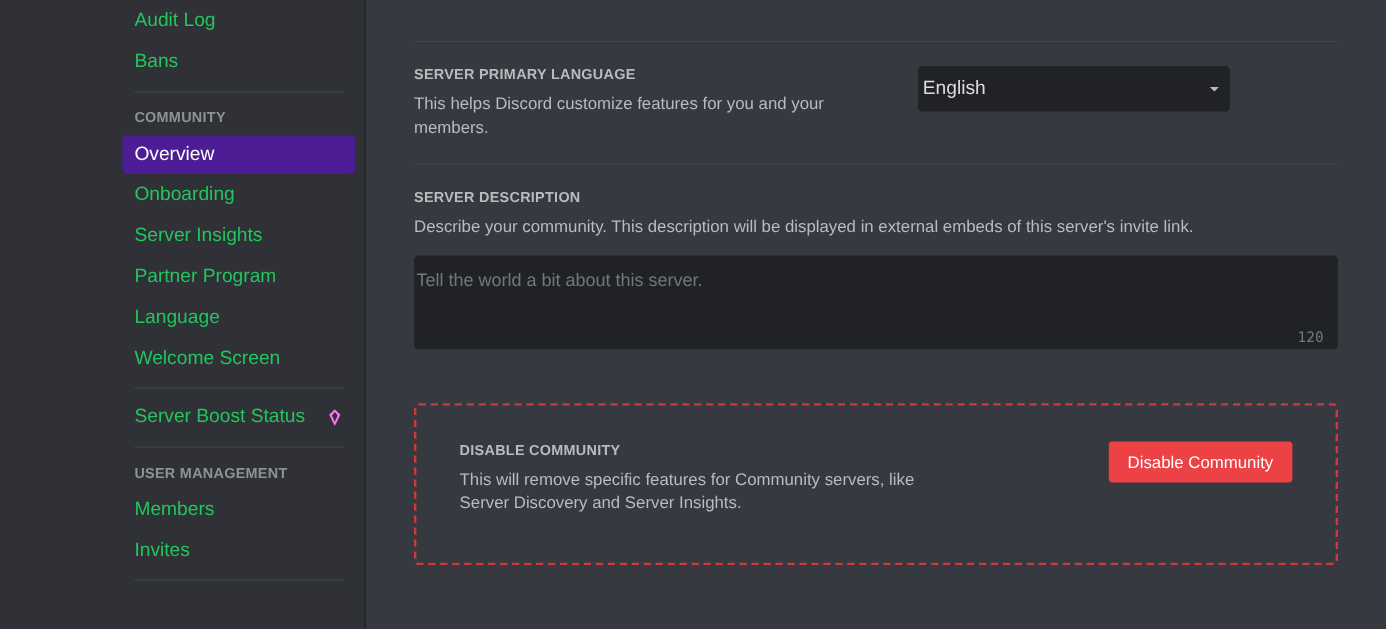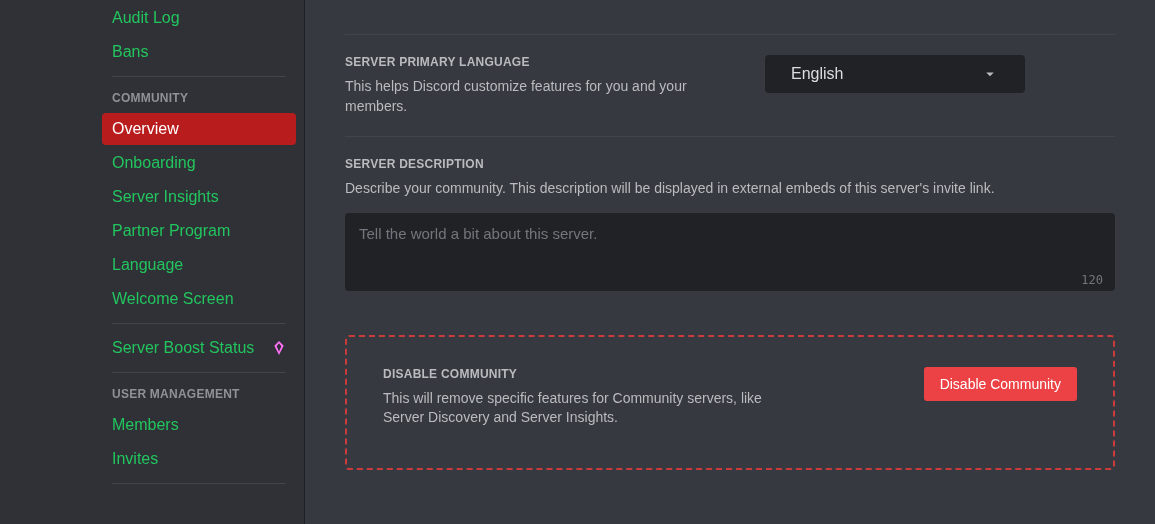--- a/index.html
+++ b/index.html
@@ -37,21 +37,21 @@
     border-radius: 4px;
     color: #22c55e;
     font-size: 16px;
     line-height: 20px;
     cursor: pointer;
     display: flex;
     align-items: center;
     justify-content: space-between;
   }
   .sidebar-item.active {
-    background: #b91c1c;
+    background: #4c1d95;
     color: #fff;
   }
   .sidebar-header {
     padding: 6px 10px;
     margin: 2px 0 2px 8px;
     color: #8e9297;
     font-size: 12px;
     font-weight: 700;
     letter-spacing: 0.02em;
     text-transform: uppercase;
@@ -101,41 +101,41 @@
     display: flex;
     justify-content: flex-start;
     align-items: flex-start;
     gap: 40px;
   }
   .row .left { flex: 1; max-width: 380px; }
   .select {
     width: 260px;
     background: #202225;
     border-radius: 4px;
-    padding: 10px 26px;
+    padding: 10px 4px;
     color: #dcddde;
     font-size: 16px;
     display: flex;
     justify-content: space-between;
     align-items: center;
     cursor: pointer;
   }
   .chevron svg { display: block; }
 
   .textarea-wrap {
     position: relative;
     margin-top: 14px;
   }
   .textarea {
     width: 100%;
     min-height: 78px;
     background: #202225;
     border: none;
     border-radius: 4px;
-    padding: 12px 14px;
+    padding: 12px 2px;
     color: #dcddde;
     font-size: 15px;
     font-family: inherit;
     resize: none;
     outline: none;
   }
   .textarea::placeholder { color: #72767d; }
   .char-count {
     position: absolute;
     right: 12px;

